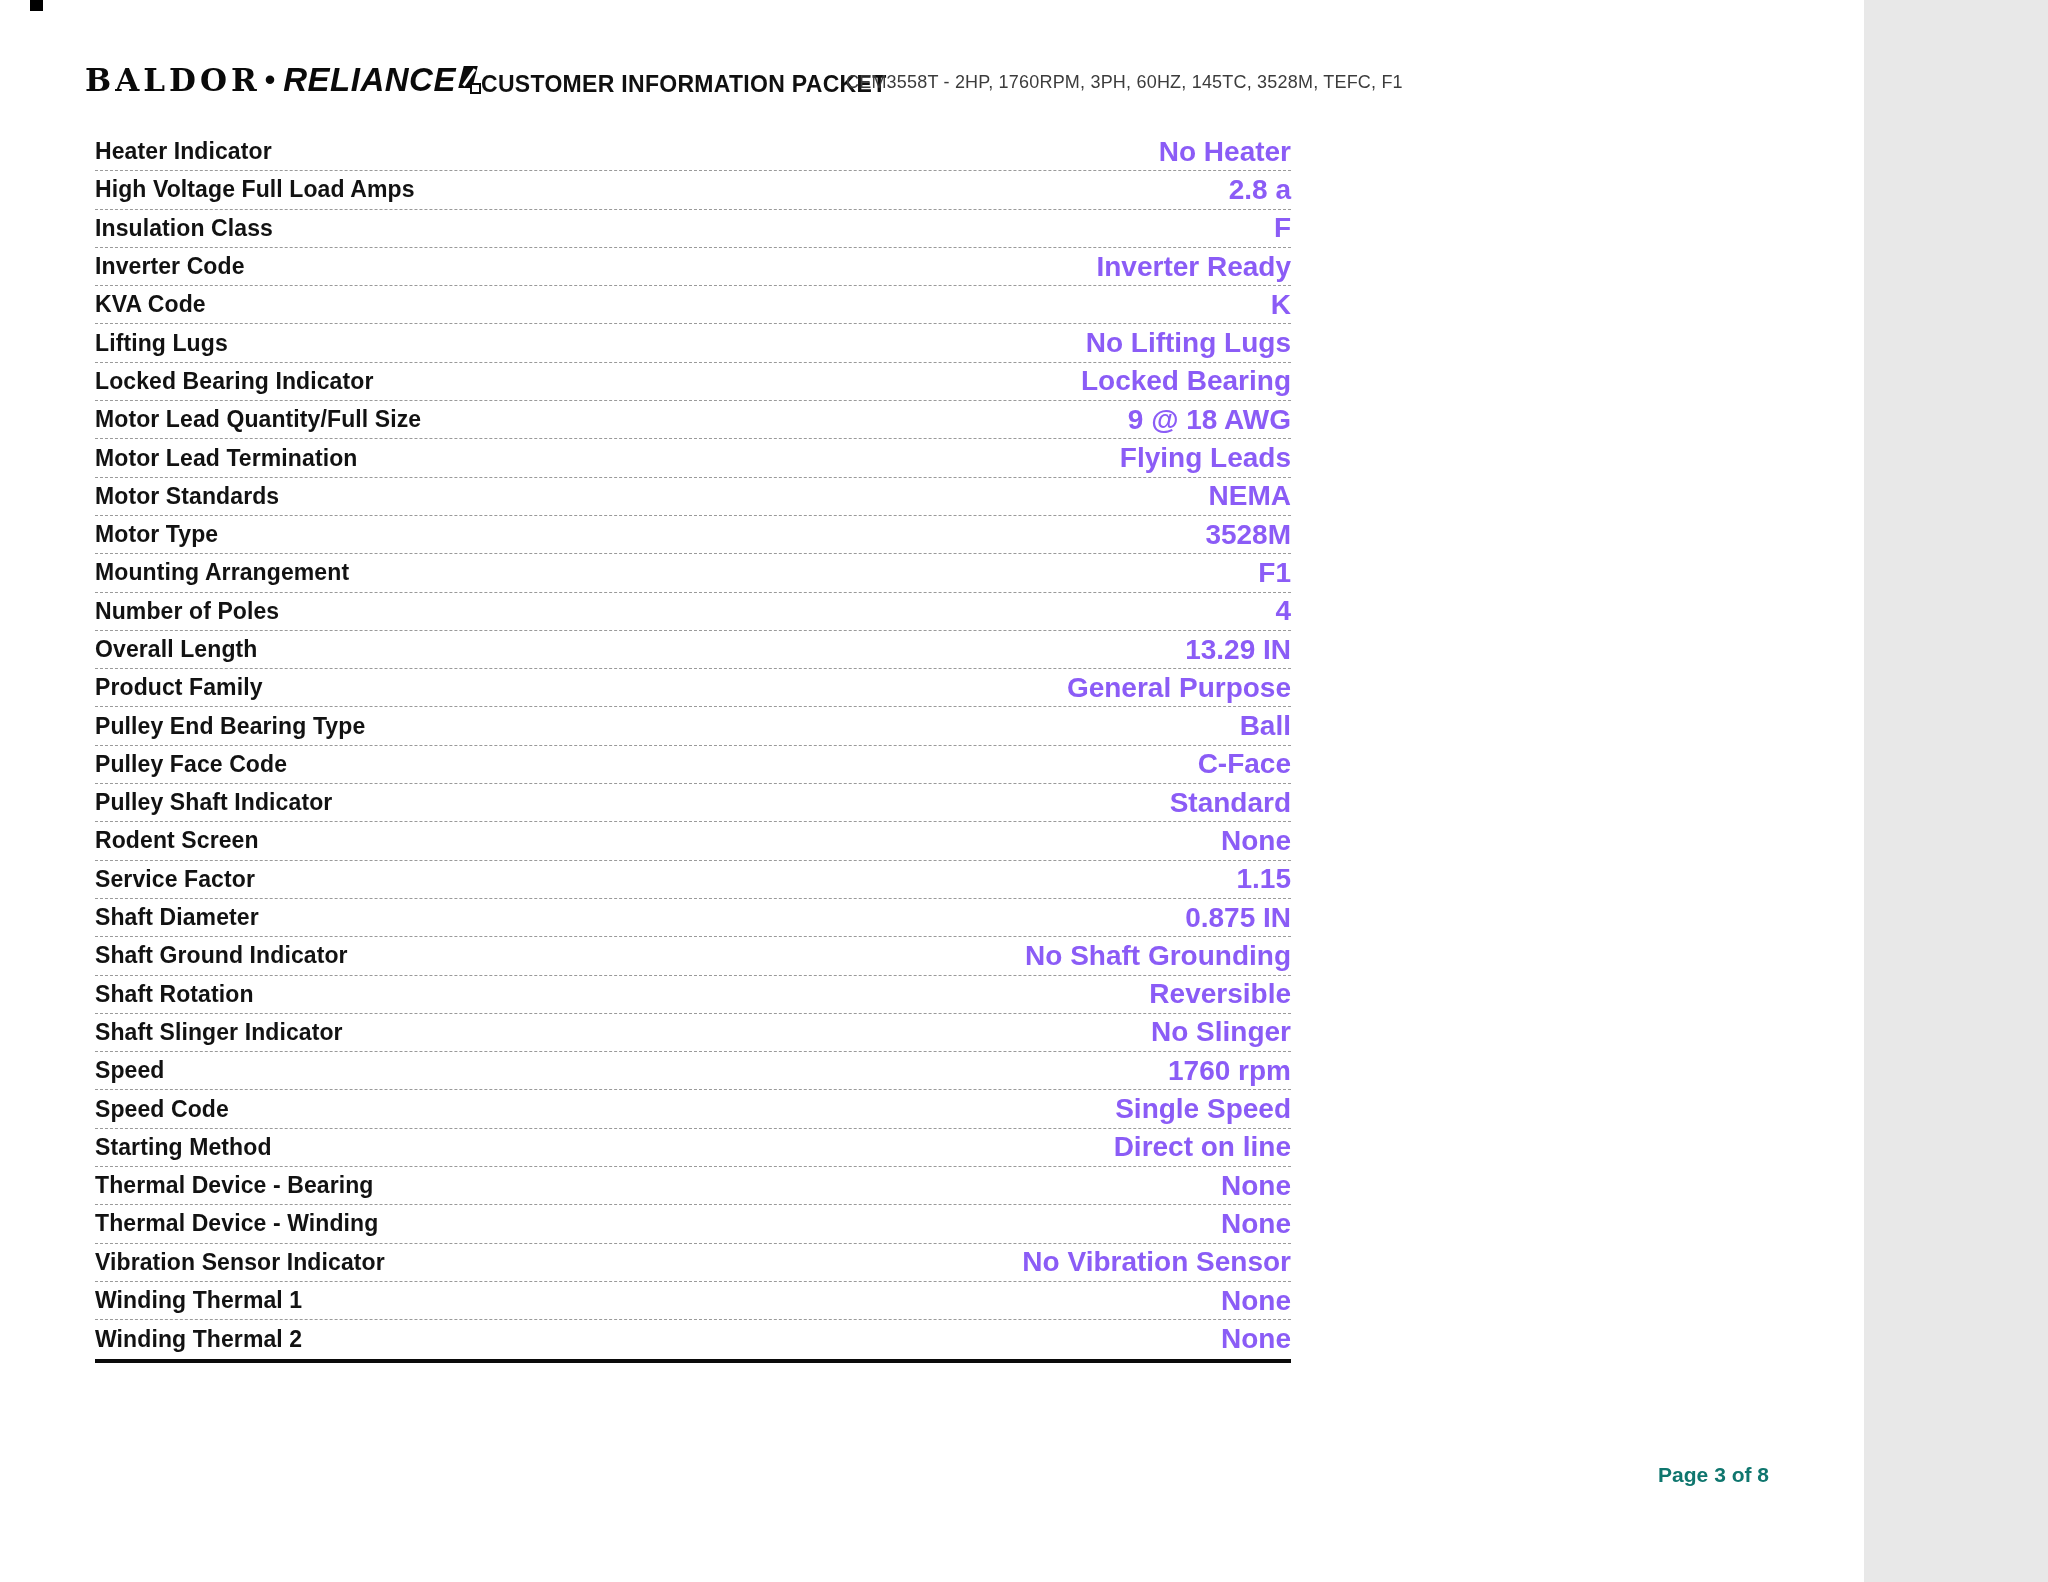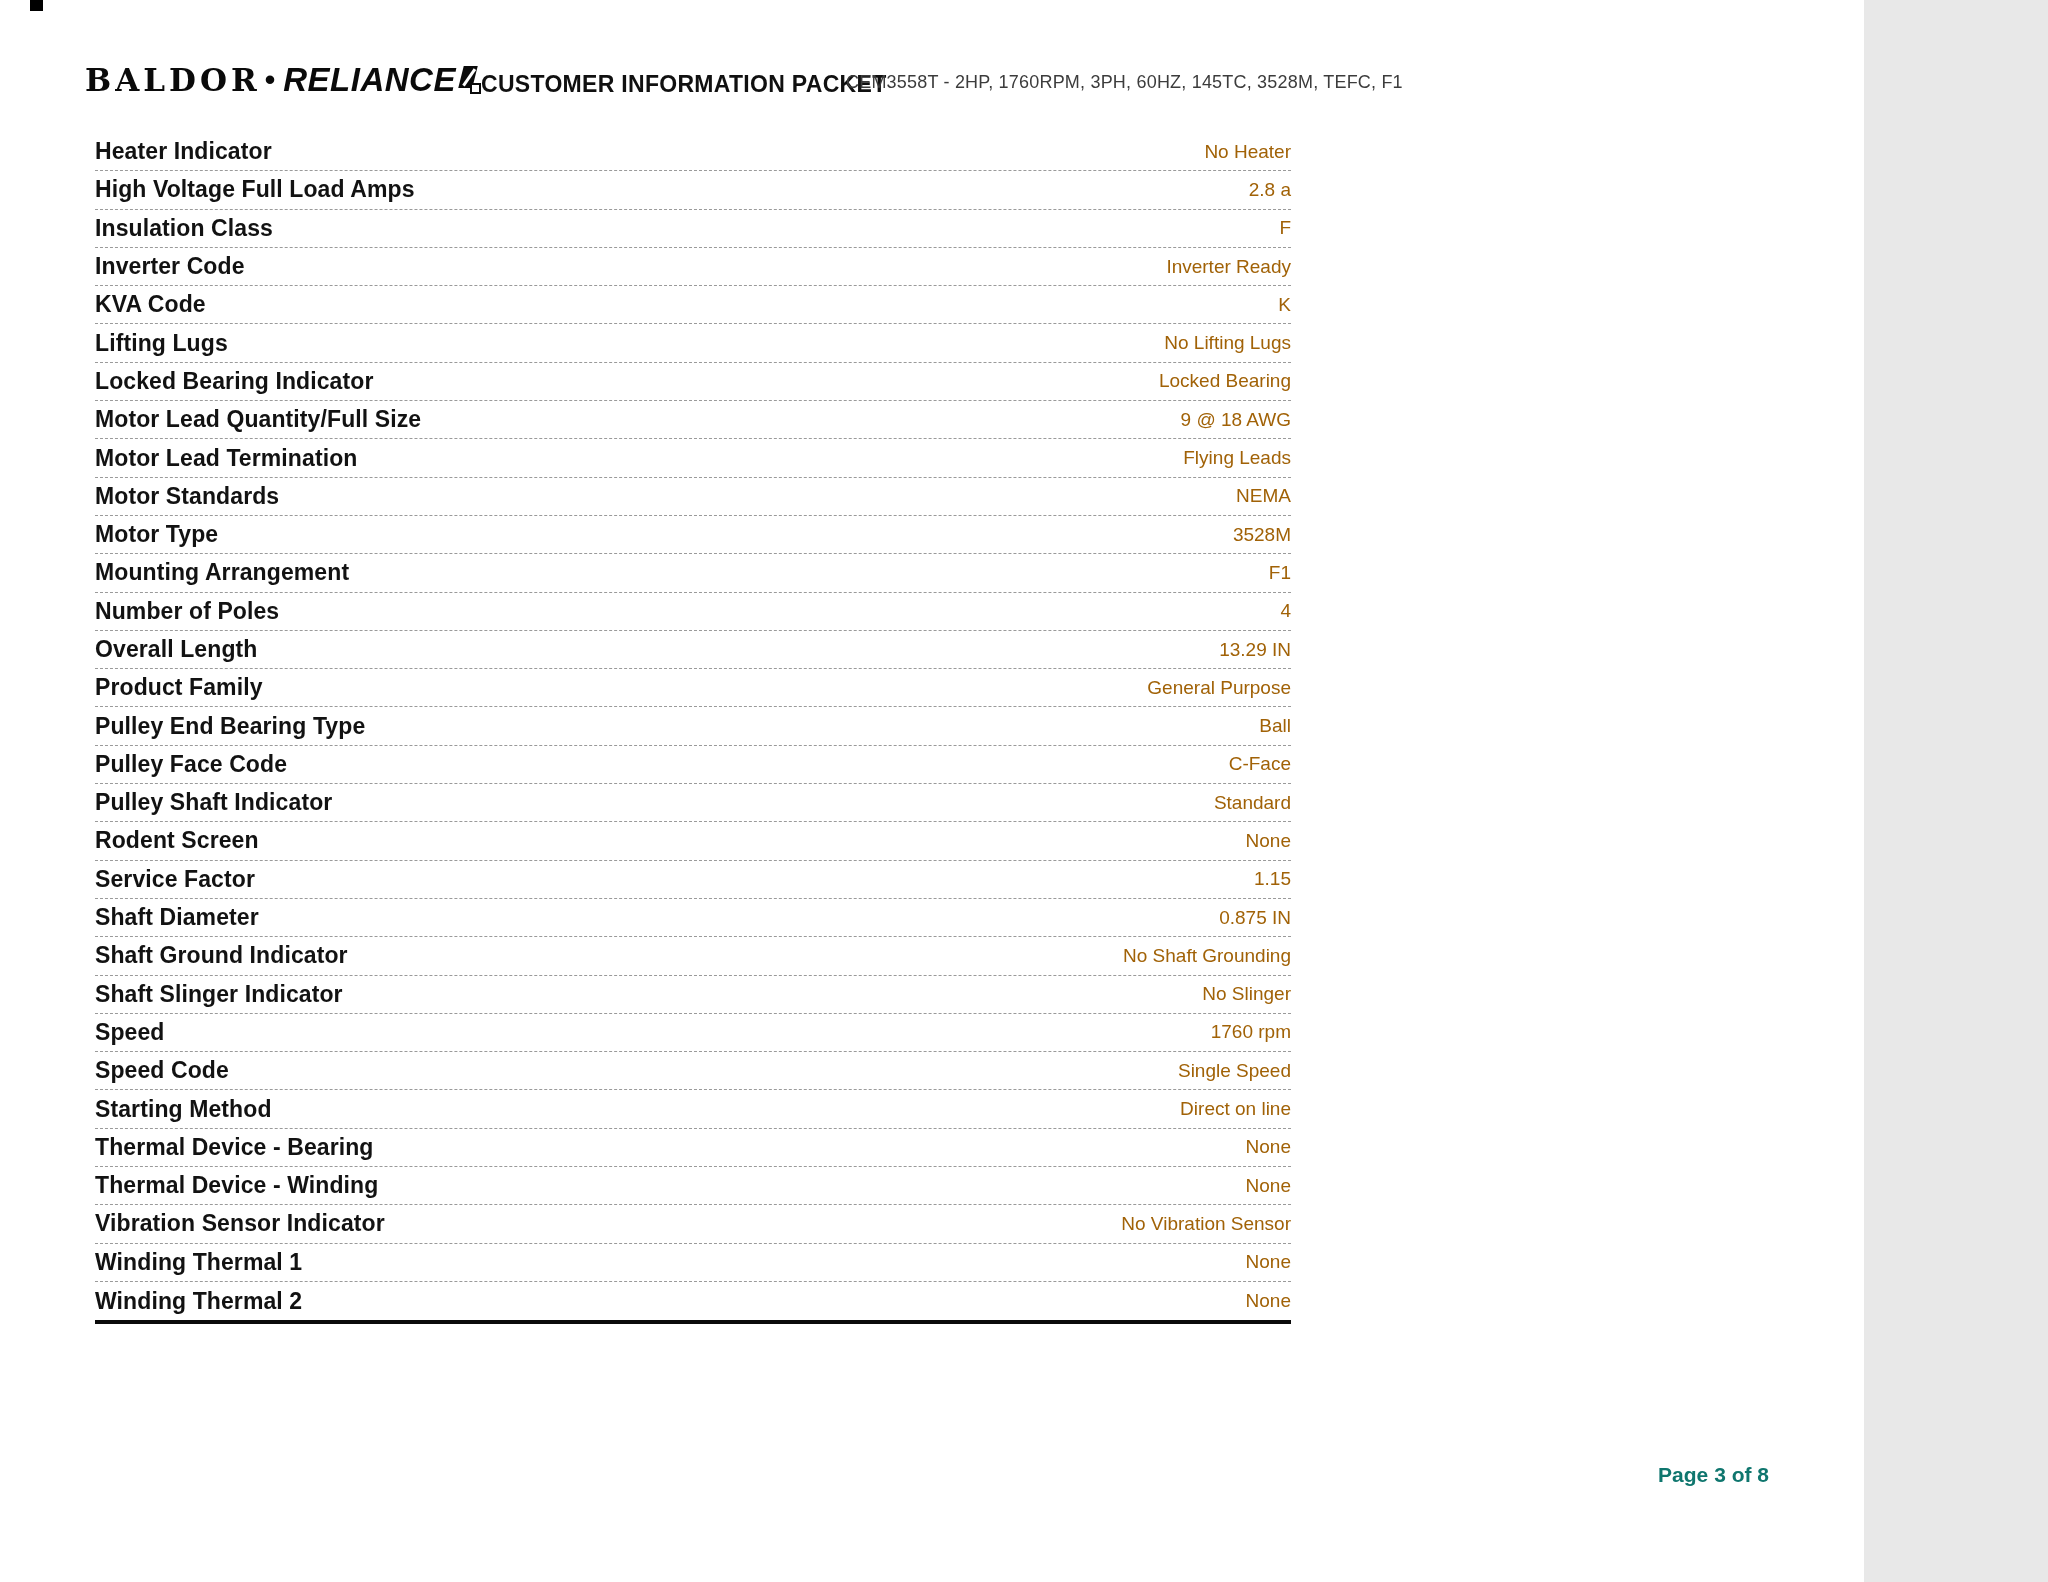--- a/index.html
+++ b/index.html
@@ -63,21 +63,21 @@
     height:38.3px;
     display:flex;justify-content:space-between;align-items:center;
     border-bottom:1px dashed #9a9a9a;
     box-sizing:border-box;
   }
   .spec-row:last-child{border-bottom:none;}
   .spec-label{
     font-size:23px;font-weight:700;color:#121212;letter-spacing:0.1px;white-space:nowrap;
   }
   .spec-value{
-    font-size:19px;font-weight:400;color:#a16207;white-space:nowrap;
+    font-size:28px;font-weight:700;color:#8b5cf6;white-space:nowrap;
   }
   
   .page-footer{
     position:absolute;right:95px;top:1463px;
     font-size:21px;font-weight:700;color:#0f766e;white-space:nowrap;
   }
 </style>
 </head>
 <body>
 
@@ -184,20 +184,24 @@
         </div>
         <div class="spec-row">
           <span class="spec-label">Shaft Diameter</span>
           <span class="spec-value">0.875 IN</span>
         </div>
         <div class="spec-row">
           <span class="spec-label">Shaft Ground Indicator</span>
           <span class="spec-value">No Shaft Grounding</span>
         </div>
         <div class="spec-row">
+          <span class="spec-label">Shaft Rotation</span>
+          <span class="spec-value">Reversible</span>
+        </div>
+        <div class="spec-row">
           <span class="spec-label">Shaft Slinger Indicator</span>
           <span class="spec-value">No Slinger</span>
         </div>
         <div class="spec-row">
           <span class="spec-label">Speed</span>
           <span class="spec-value">1760 rpm</span>
         </div>
         <div class="spec-row">
           <span class="spec-label">Speed Code</span>
           <span class="spec-value">Single Speed</span>

